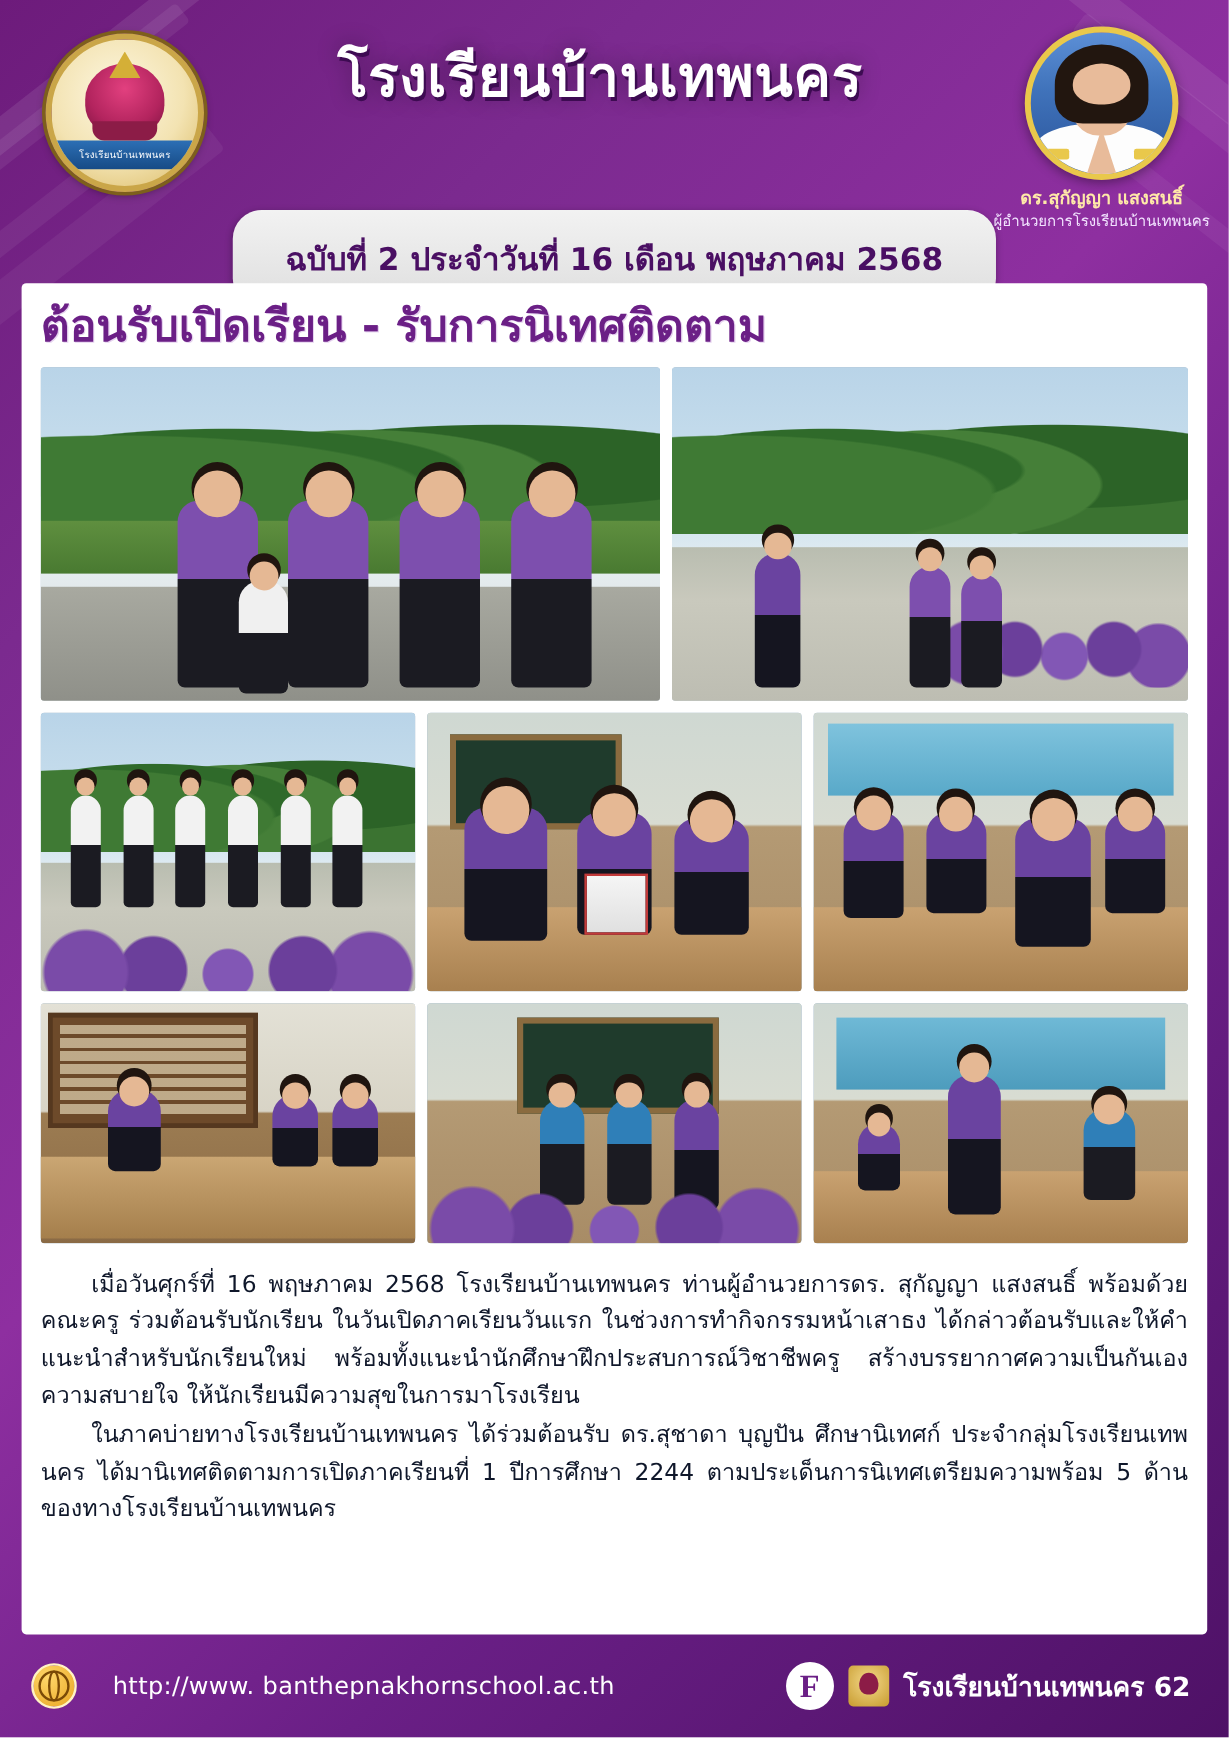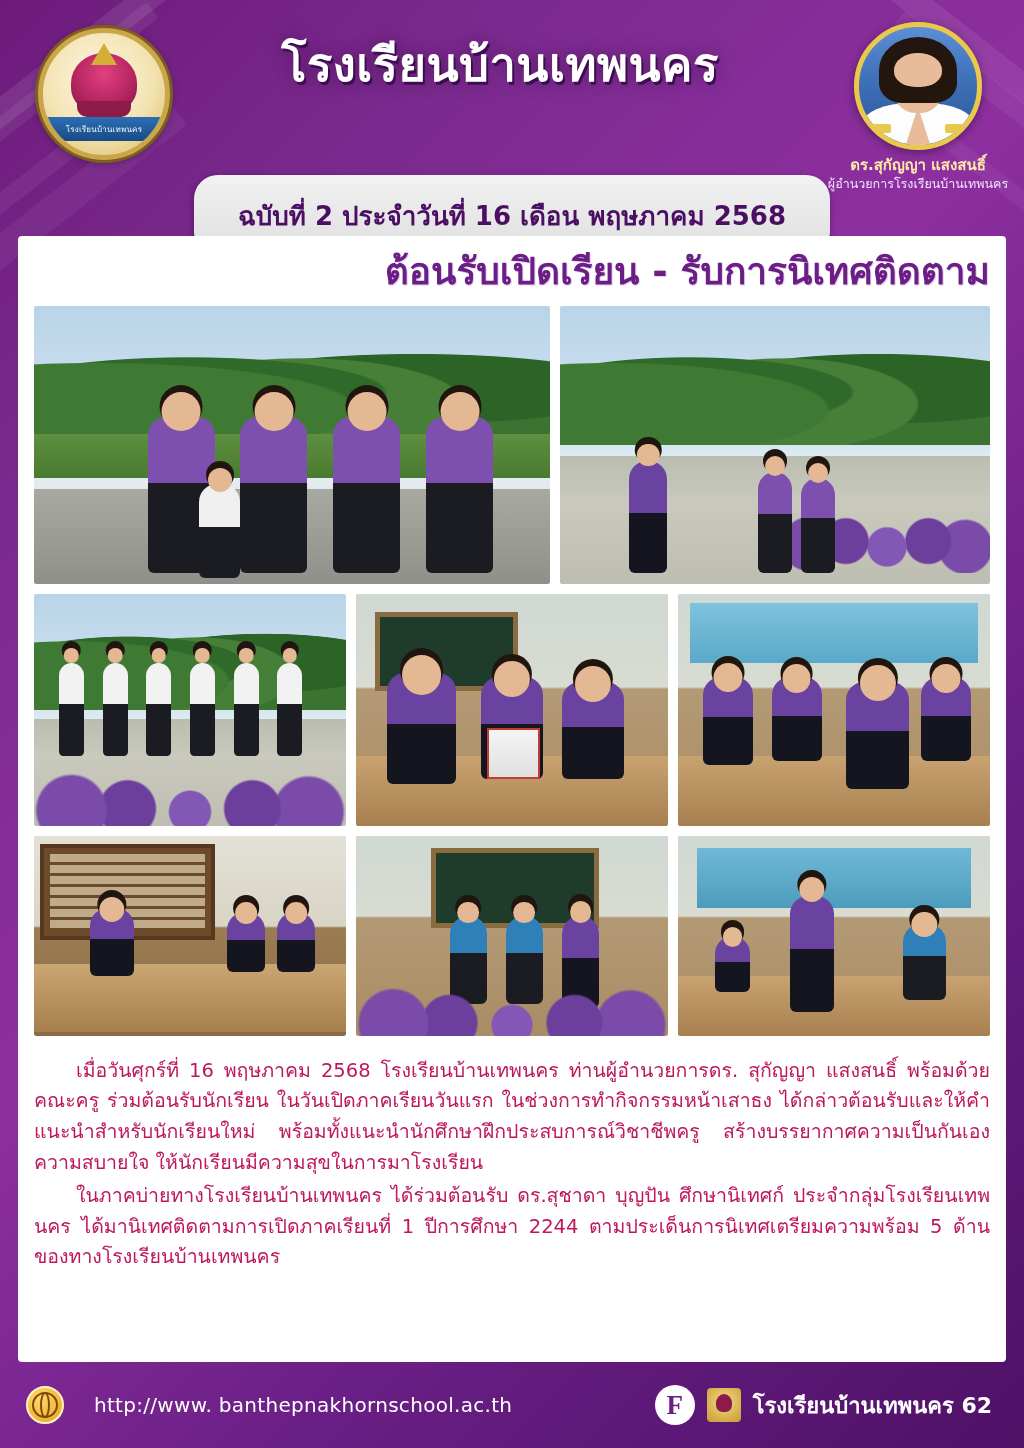--- a/index.html
+++ b/index.html
@@ -179,21 +179,21 @@
   .card {
     position: absolute;
     left: 18px; right: 18px;
     top: 236px;
     bottom: 86px;
     background: #ffffff;
     border-radius: 4px;
     padding: 14px 16px 10px 16px;
   }
   .headline {
-    text-align: right;
+    text-align: left;
     font-size: 37px;
     font-weight: bold;
     color: #6b1f86;
     line-height: 1.18;
     text-shadow: 1px 1px 0 #e6d3ef;
   }
   .subheadline {
     text-align: center;
     font-size: 23px;
     font-weight: bold;
@@ -253,21 +253,21 @@
   .cabinet::after {
     content:""; position:absolute; inset:6px;
     background: repeating-linear-gradient(#cdbb9a 0 8px, #6d4a2a 8px 11px);
     opacity:.85;
   }
   .table-long { position:absolute; left:-6%; right:-6%; bottom:2%; height:34%; background:linear-gradient(#caa673,#a57f4c); border-radius:8px; }
 
   .body-text {
     margin-top: 20px;
     font-size: 19.5px;
-    color: #be185d;
+    color: #0f172a;
     line-height: 1.58;
     text-align: justify;
   }
   .body-text p { margin-bottom: 2px; text-indent: 42px; }
 
   
   .footer {
     position: absolute;
     left: 0; right: 0; bottom: 0;
     height: 86px;

